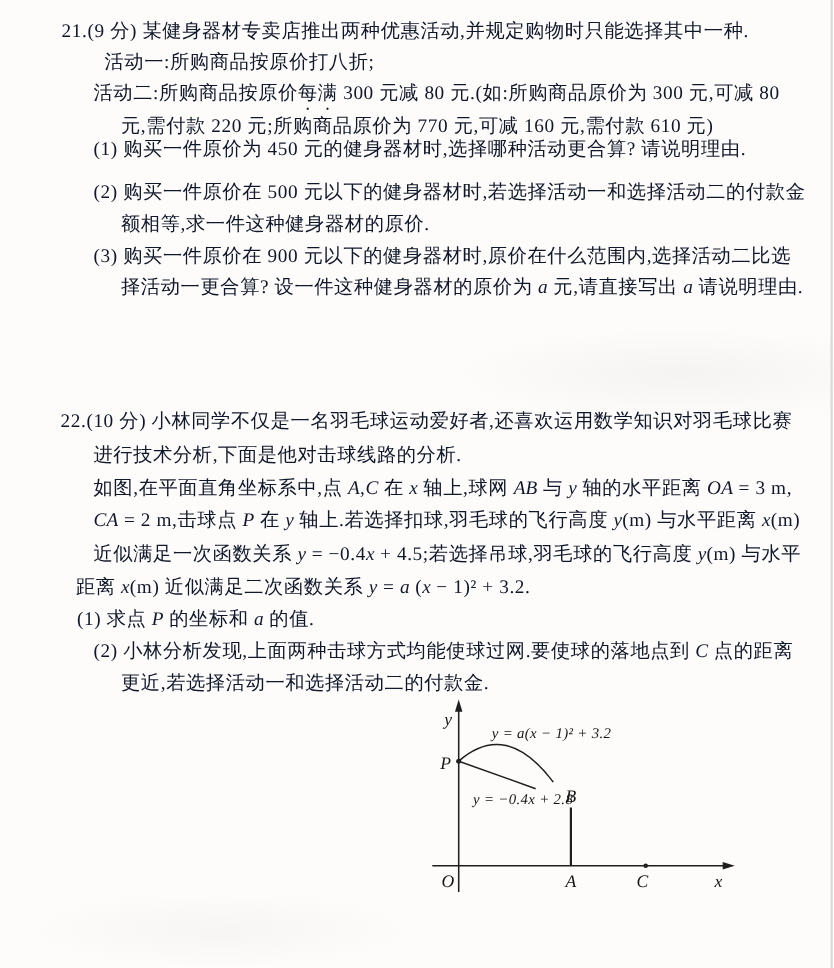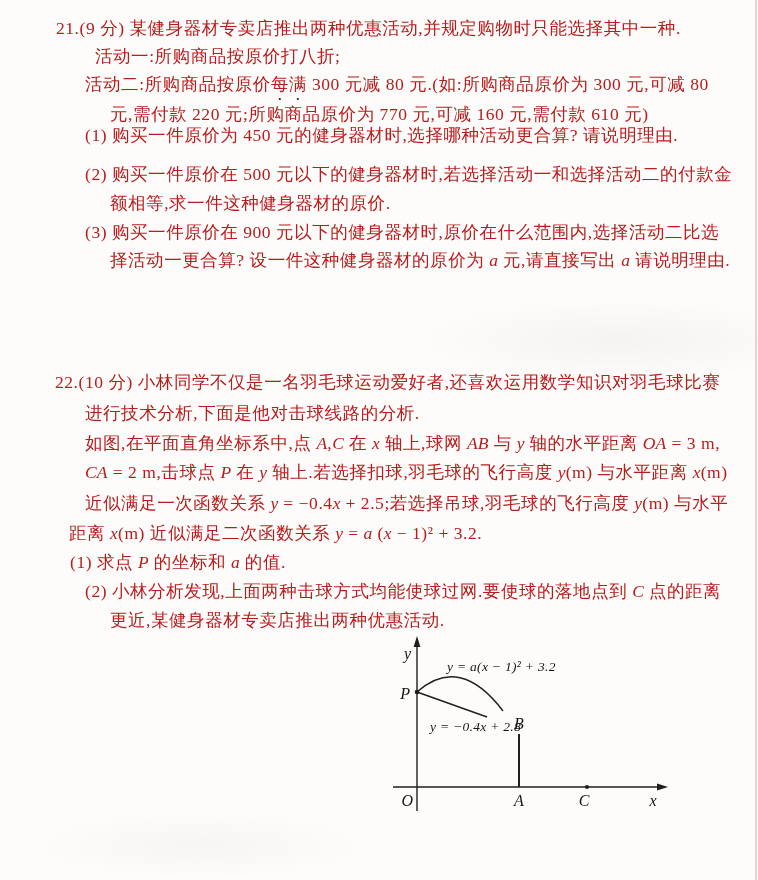--- a/index.html
+++ b/index.html
@@ -24,21 +24,21 @@
     position: absolute; top: 0; right: 1px;
     width: 2px; height: 100%;
     background: #ded8d5;
   }
   .tline {
     position: absolute;
     white-space: nowrap;
     font-size: 17.5px;
     line-height: 23px;
     letter-spacing: 0.55px;
-    color: #b91c1c;
+    color: #0f172a;
   }
   .run-it {
     font-style: italic;
     font-family: "Liberation Serif", serif;
     letter-spacing: 0.2px;
   }
   .run-emdot {
     -webkit-text-emphasis: filled dot #1c1c1c;
     text-emphasis: filled dot #1c1c1c;
     -webkit-text-emphasis-position: under left;
@@ -73,25 +73,25 @@
   <div class="tline" style="left:110px; top:192px"><span>额相等,求一件这种健身器材的原价.</span></div>
   <div class="tline" style="left:85px; top:221px"><span>(3) 购买一件原价在 900 元以下的健身器材时,原价在什么范围内,选择活动二比选</span></div>
   <div class="tline" style="left:110px; top:249px"><span>择活动一更合算? 设一件这种健身器材的原价为 </span><span class="run-it">a</span><span> 元,请直接写出 </span><span class="run-it">a</span><span> 请说明理由.</span></div>
 </section>
 
 <section>
   <div class="tline" style="left:55px; top:371px"><span>22.(10 分) 小林同学不仅是一名羽毛球运动爱好者,还喜欢运用数学知识对羽毛球比赛</span></div>
   <div class="tline" style="left:85px; top:402px"><span>进行技术分析,下面是他对击球线路的分析.</span></div>
   <div class="tline" style="left:85px; top:432px"><span>如图,在平面直角坐标系中,点 </span><span class="run-it">A</span><span>,</span><span class="run-it">C</span><span> 在 </span><span class="run-it">x</span><span> 轴上,球网 </span><span class="run-it">AB</span><span> 与 </span><span class="run-it">y</span><span> 轴的水平距离 </span><span class="run-it">OA</span><span> = 3 m,</span></div>
   <div class="tline" style="left:85px; top:461px"><span class="run-it">CA</span><span> = 2 m,击球点 </span><span class="run-it">P</span><span> 在 </span><span class="run-it">y</span><span> 轴上.若选择扣球,羽毛球的飞行高度 </span><span class="run-it">y</span><span>(m) 与水平距离 </span><span class="run-it">x</span><span>(m)</span></div>
-  <div class="tline" style="left:85px; top:492px"><span>近似满足一次函数关系 </span><span class="run-it">y</span><span> = −0.4</span><span class="run-it">x</span><span> + 2.5;若选择吊球,羽毛球的飞行高度 </span><span class="run-it">y</span><span>(m) 与水平</span></div>
+  <div class="tline" style="left:85px; top:492px"><span>近似满足一次函数关系 </span><span class="run-it">y</span><span> = −0.4</span><span class="run-it">x</span><span> + 4.5;若选择吊球,羽毛球的飞行高度 </span><span class="run-it">y</span><span>(m) 与水平</span></div>
   <div class="tline" style="left:69px; top:522px"><span>距离 </span><span class="run-it">x</span><span>(m) 近似满足二次函数关系 </span><span class="run-it">y</span><span> = </span><span class="run-it">a</span><span> (</span><span class="run-it">x</span><span> − 1)² + 3.2.</span></div>
   <div class="tline" style="left:70px; top:551px"><span>(1) 求点 </span><span class="run-it">P</span><span> 的坐标和 </span><span class="run-it">a</span><span> 的值.</span></div>
   <div class="tline" style="left:85px; top:580px"><span>(2) 小林分析发现,上面两种击球方式均能使球过网.要使球的落地点到 </span><span class="run-it">C</span><span> 点的距离</span></div>
-  <div class="tline" style="left:110px; top:609px"><span>更近,某健身器材专卖店推出两种优惠活动.</span></div>
+  <div class="tline" style="left:110px; top:609px"><span>更近,若选择活动一和选择活动二的付款金.</span></div>
 </section>
 
 <svg width="300" height="195" viewBox="0 0 300 195" style="position:absolute; left:383px; top:628px;">
 
   <line class="axis" x1="34" y1="16" x2="34" y2="183"></line>
   <polygon class="fillink" points="34,8 30.6,19 37.4,19"></polygon>
   <line class="axis" x1="10" y1="159" x2="277" y2="159"></line>
   <polygon class="fillink" points="285,159 274,155.6 274,162.4"></polygon>
 
   <path class="curve" d="M 34 64 Q 77 26 120 83"></path>

